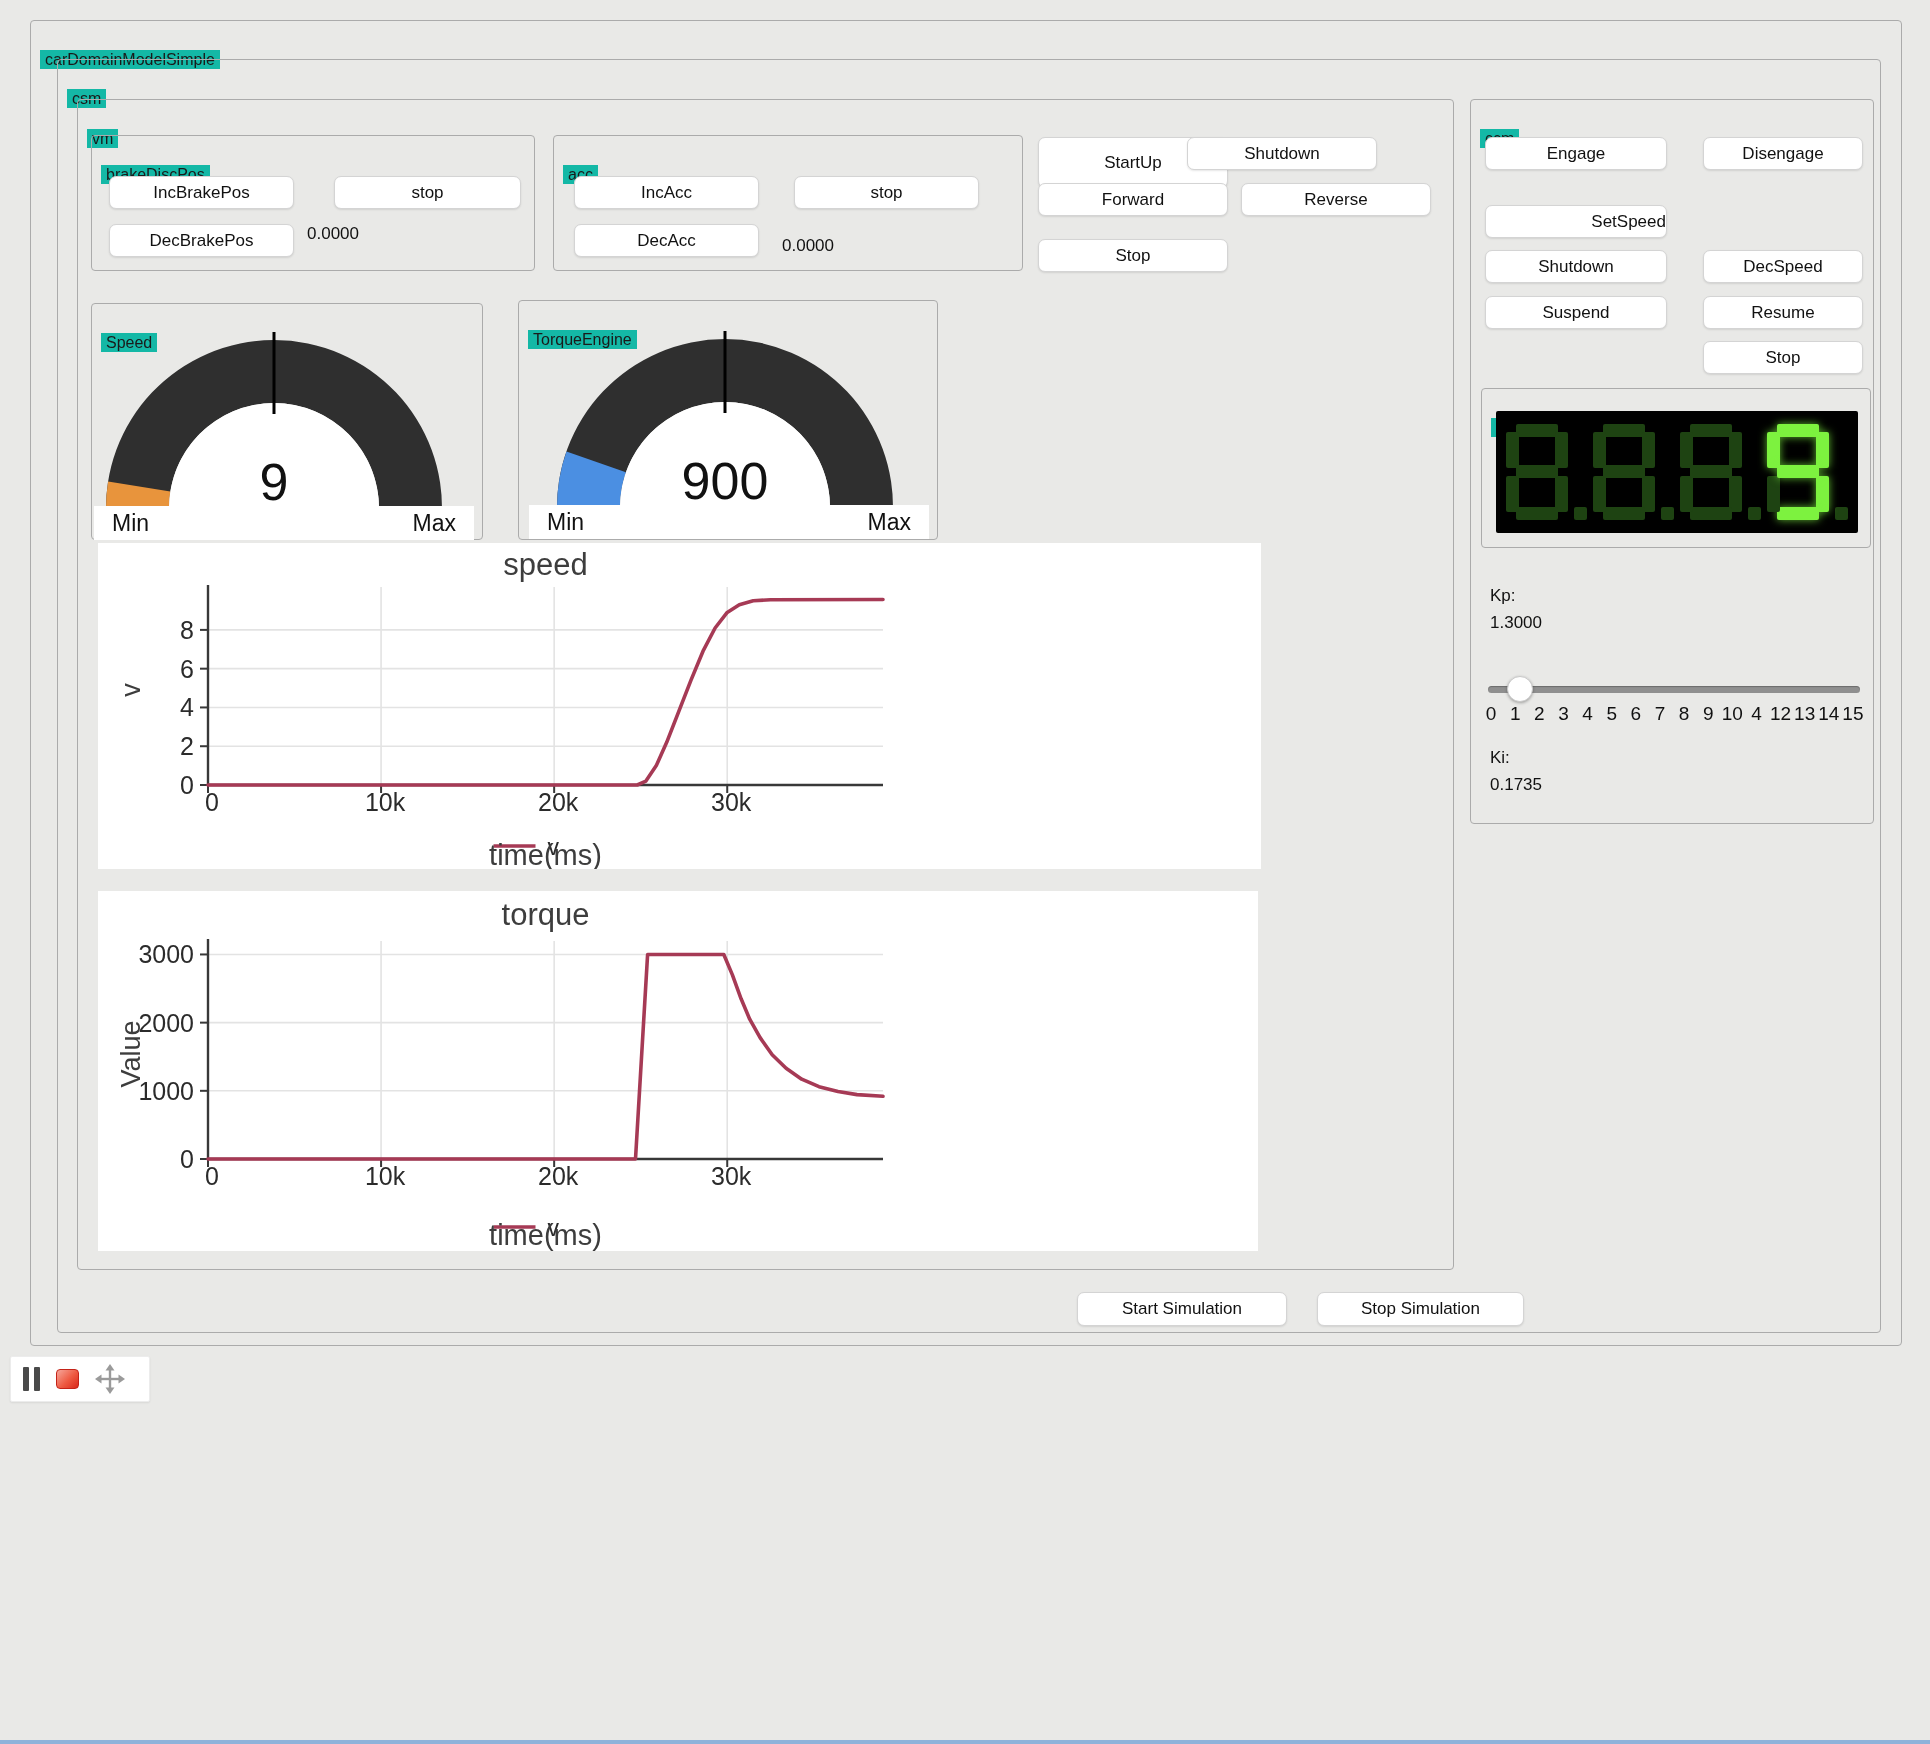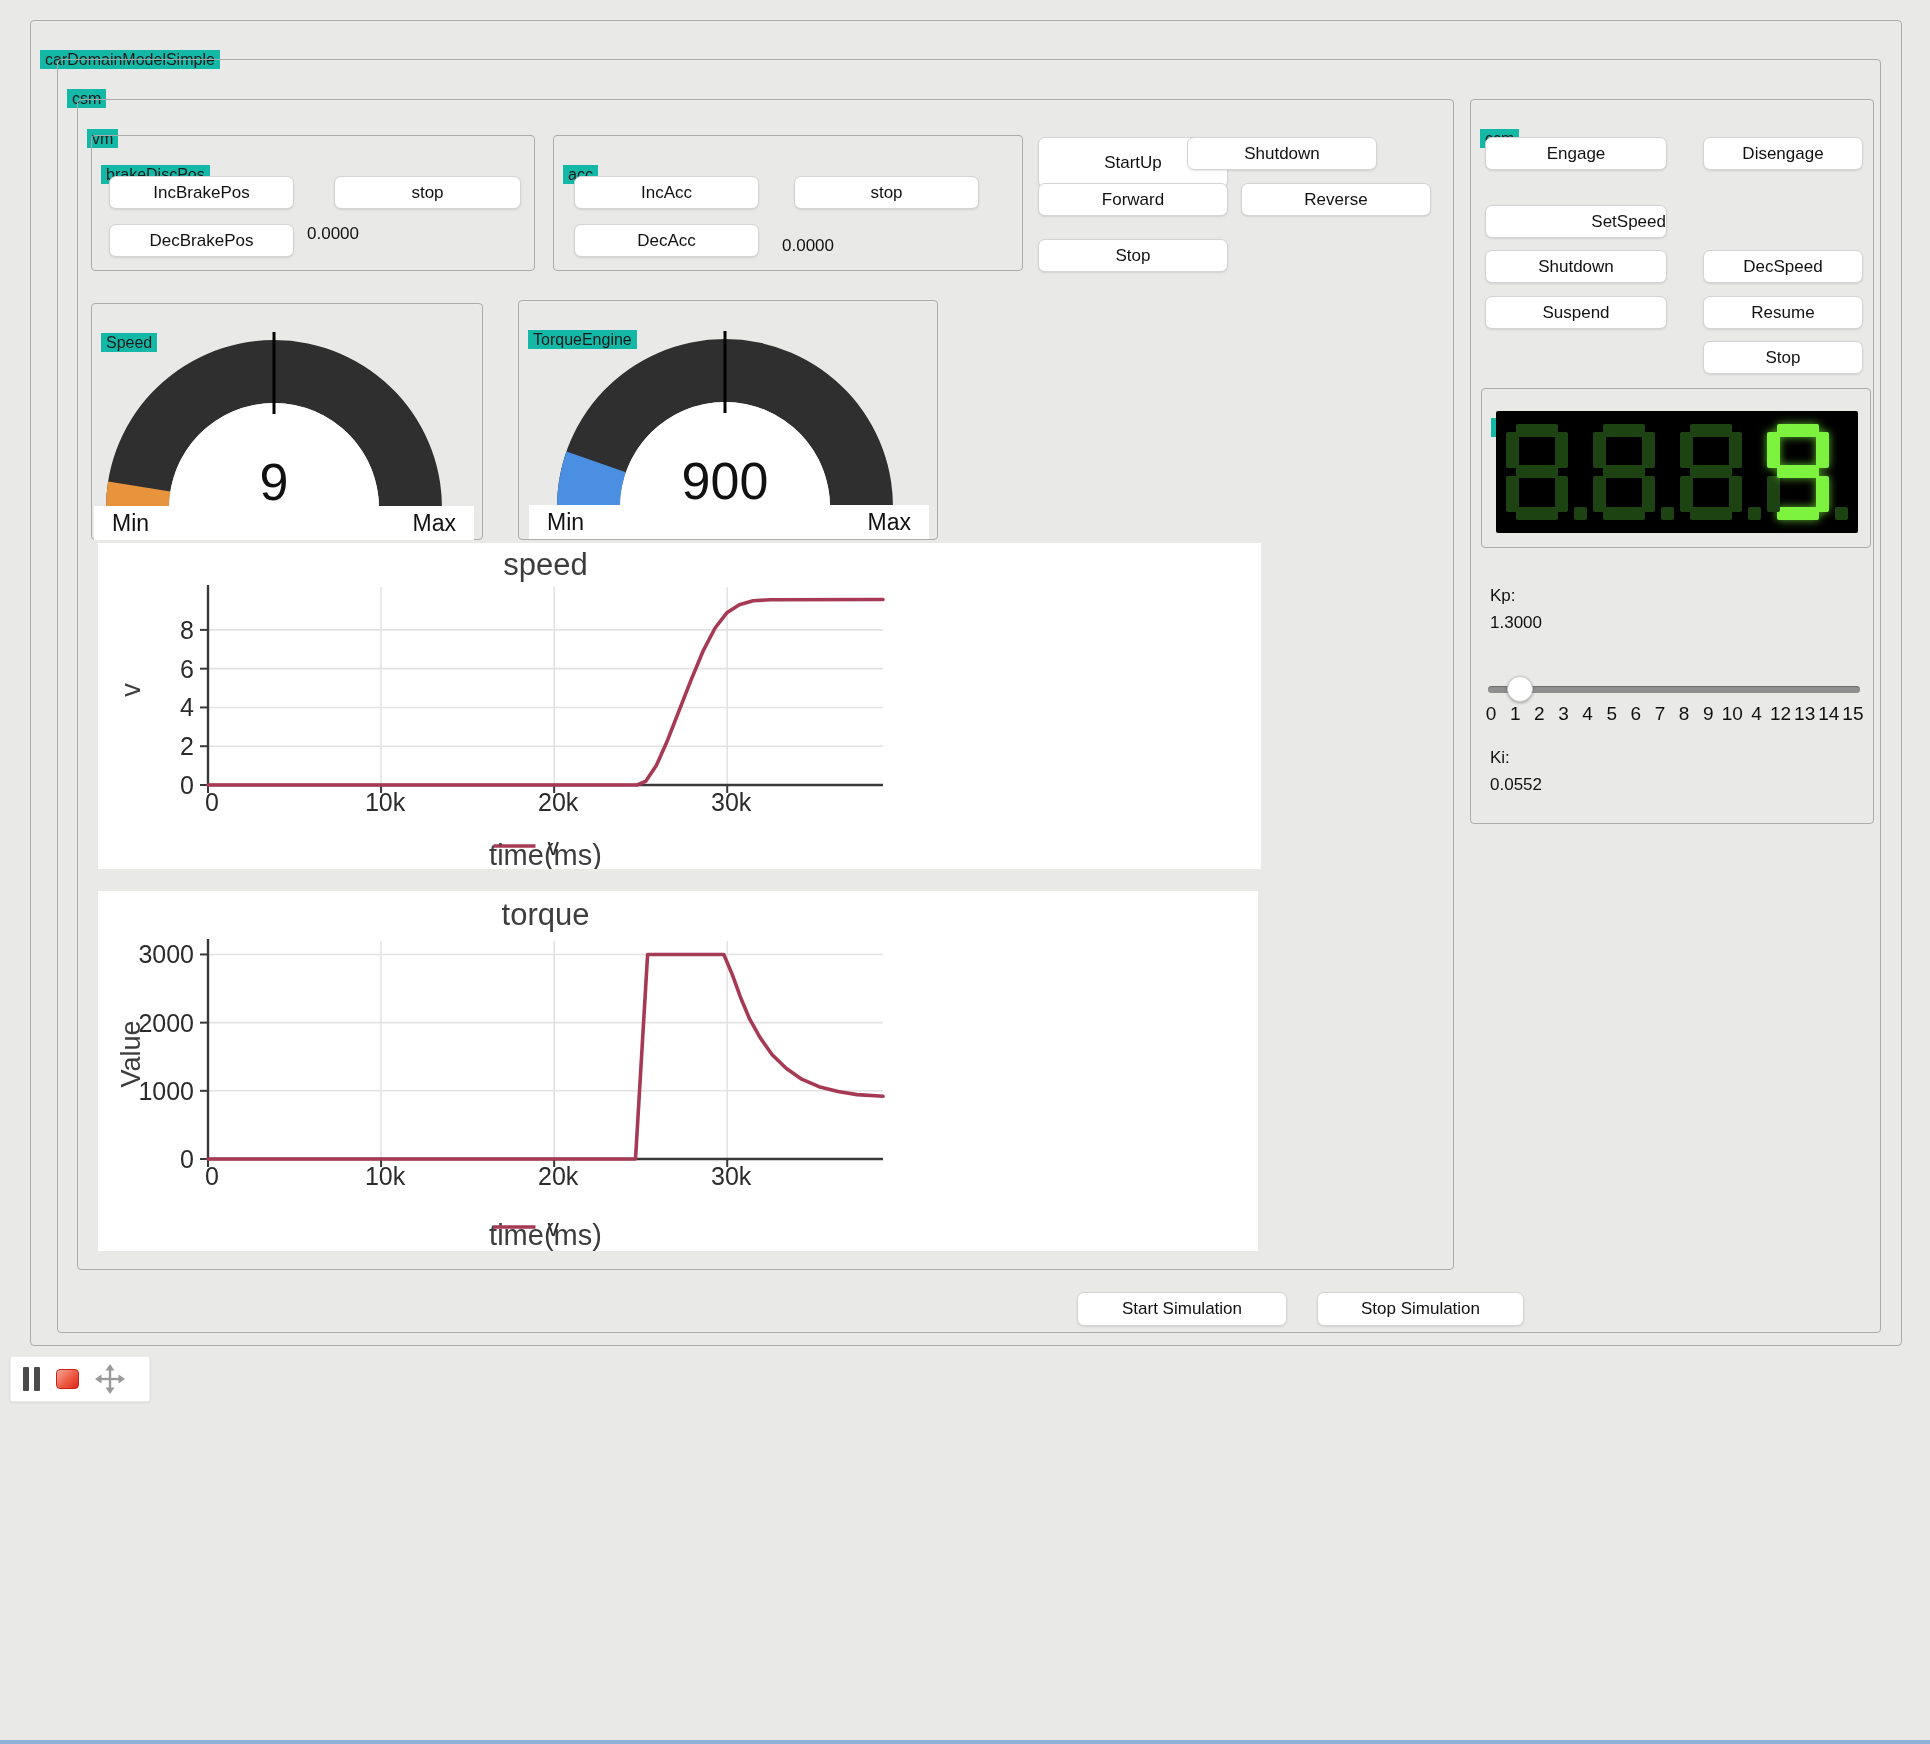--- a/index.html
+++ b/index.html
@@ -273,21 +273,21 @@
             <span>9</span>
             <span>10</span>
             <span>4</span>
             <span>12</span>
             <span>13</span>
             <span>14</span>
             <span>15</span>
           </div>
 
         <span class="val-text" style="left:19px;top:648px;">Ki:</span>
-        <span class="val-text" style="left:19px;top:675px;">0.0552</span>
+        <span class="val-text" style="left:19px;top:675px;">0.1735</span>
       </div>
 
       <button class="btn" style="left:1019px;top:1232px;width:210px;height:34px;">Start Simulation</button>
       <button class="btn" style="left:1259px;top:1232px;width:207px;height:34px;">Stop Simulation</button>
     </div>
   </div>
 
   <div class="toolbar">
     <div class="icon-pause">
         <span></span>

